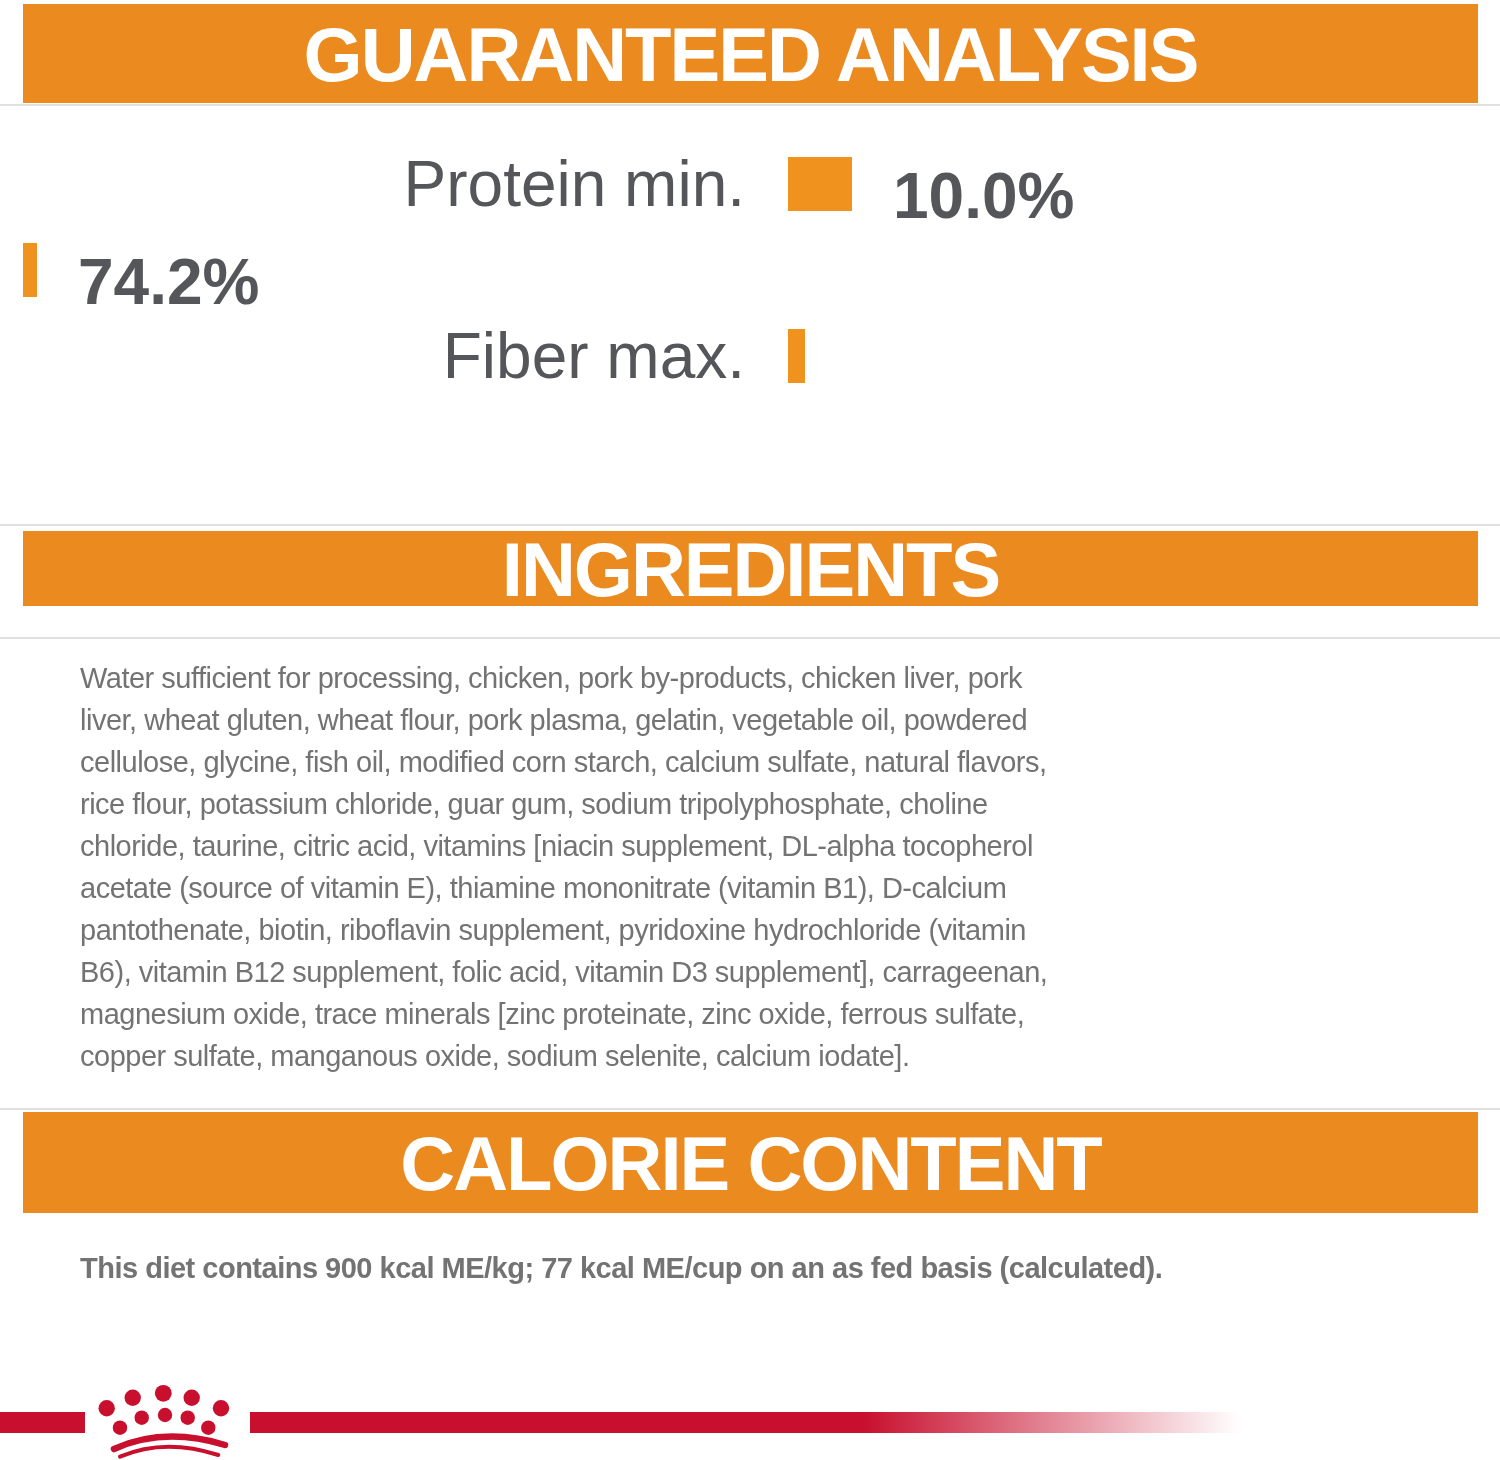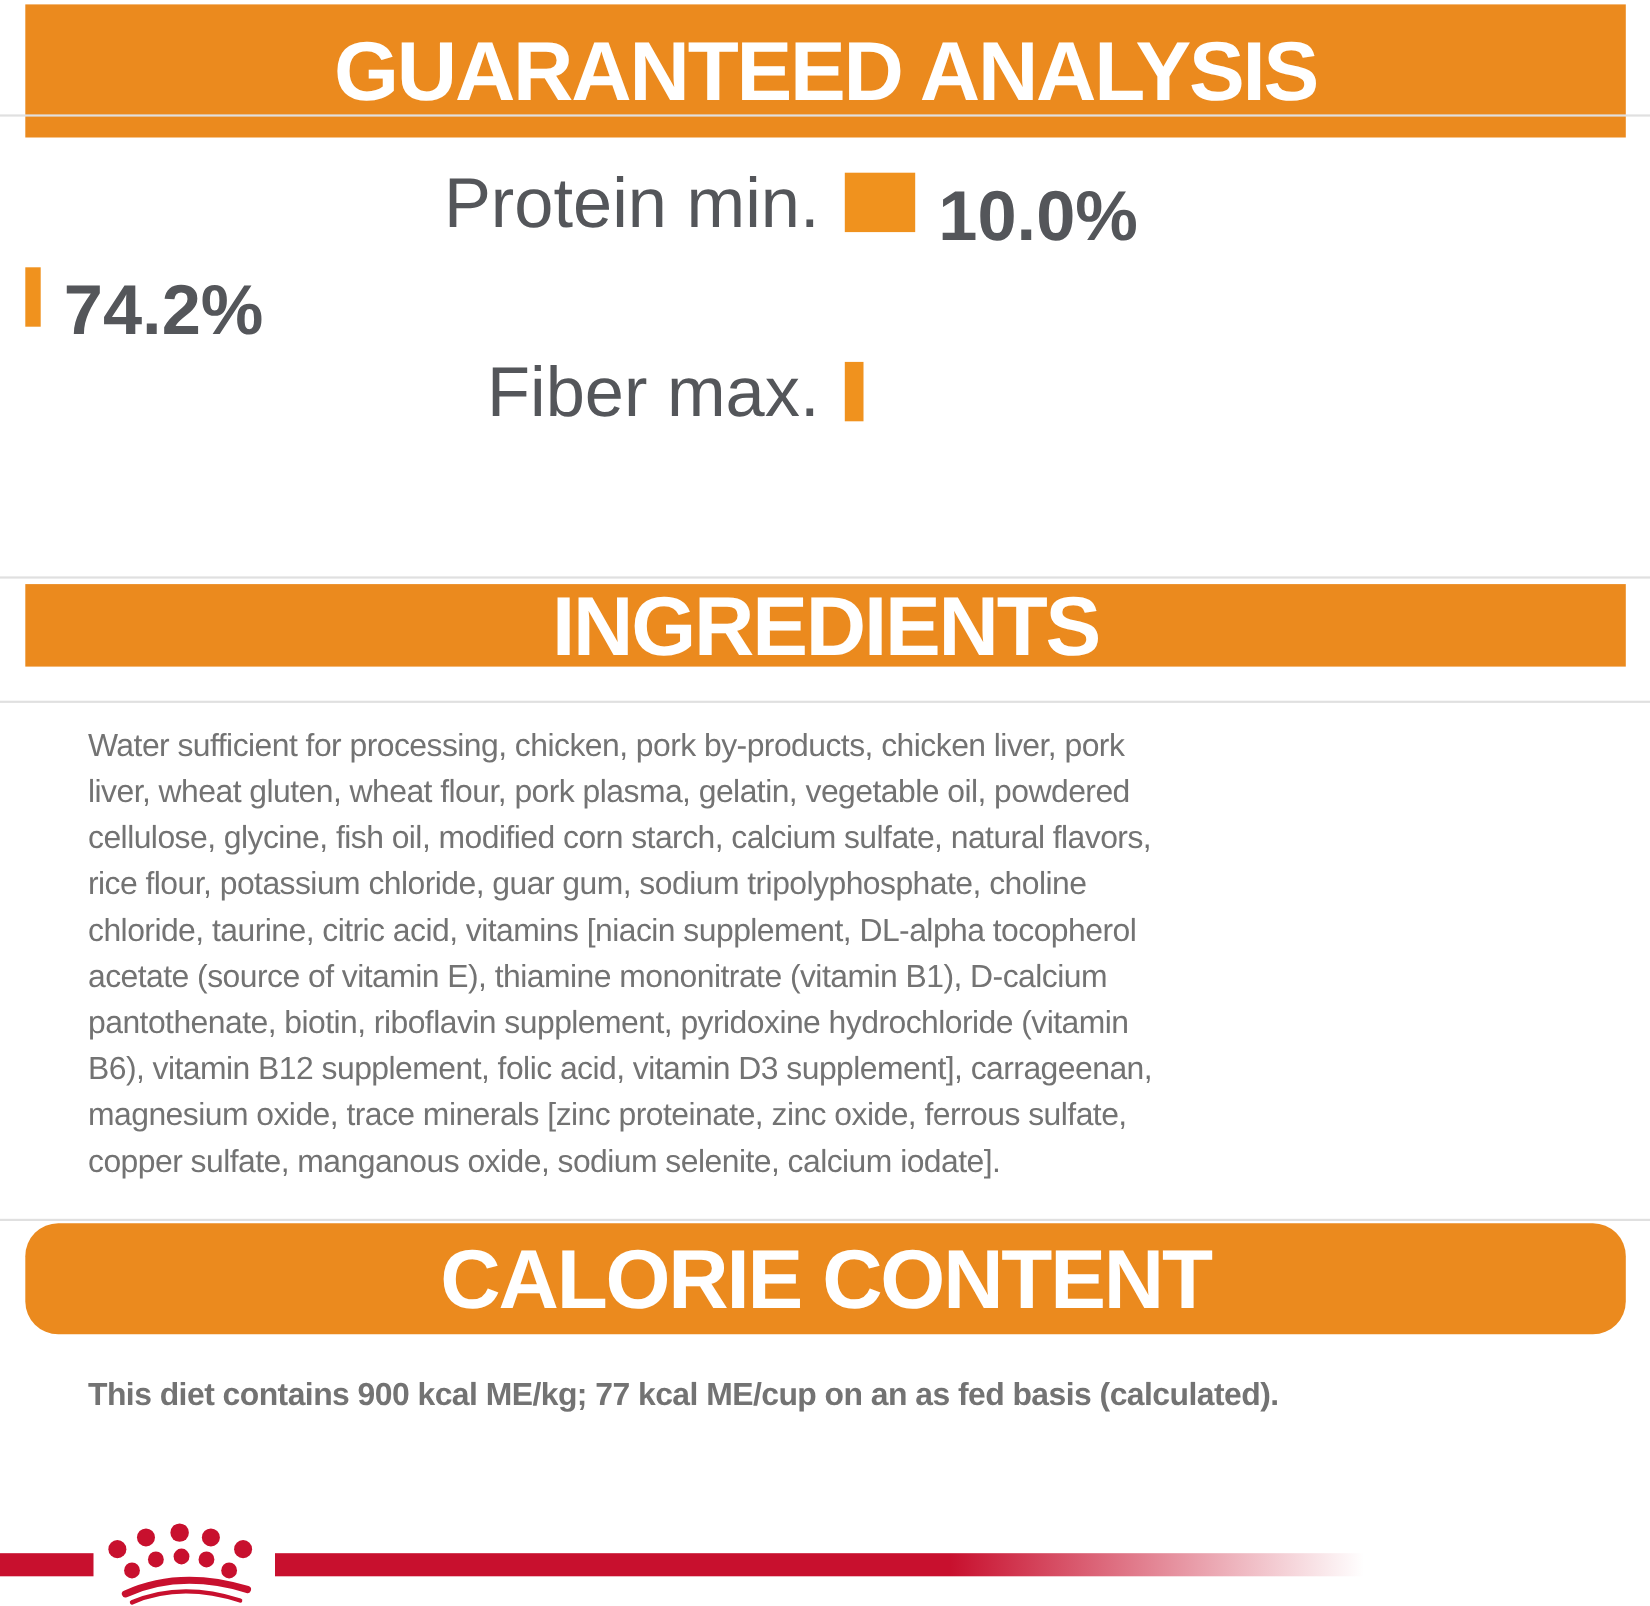--- a/index.html
+++ b/index.html
@@ -20,37 +20,37 @@
   }
   .banner .banner-title {
     color: #ffffff;
     font-weight: bold;
     font-size: 76px;
     letter-spacing: -2px;
     line-height: 1;
     padding-top: 2px;
     white-space: nowrap;
   }
-  #banner-ga  { top: 4px;    height: 121px;  }
+  #banner-ga  { top: 4px;    height: 99px;  }
   #banner-ing { top: 531px;  height: 75px; }
-  #banner-cal { top: 1112px; height: 101px; border-radius: 30px; }
+  #banner-cal { top: 1112px; height: 101px; }
 
   
   .hairline {
     position: absolute; left: 0; width: 1500px; height: 2px;
     background: #e0e0e0;
   }
   #hl-1 { top: 104px; }
   #hl-2 { top: 524px; }
   #hl-3 { top: 637px; }
   #hl-4 { top: 1108px; }
 
   
   #ga-rows { position: absolute; top: 141px; left: 0; width: 1500px; }
-  .ga-row { height: 86px; display: flex; align-items: center; }
+  .ga-row { height: 86px; display: flex; align-items: center; gap: 20px; }
   .ga-label {
     width: 745px;
     text-align: right;
     font-size: 64px;
     color: #54565A;
     line-height: 1;
     white-space: nowrap;
   }
   .ga-bar {
     margin-left: 23px;

